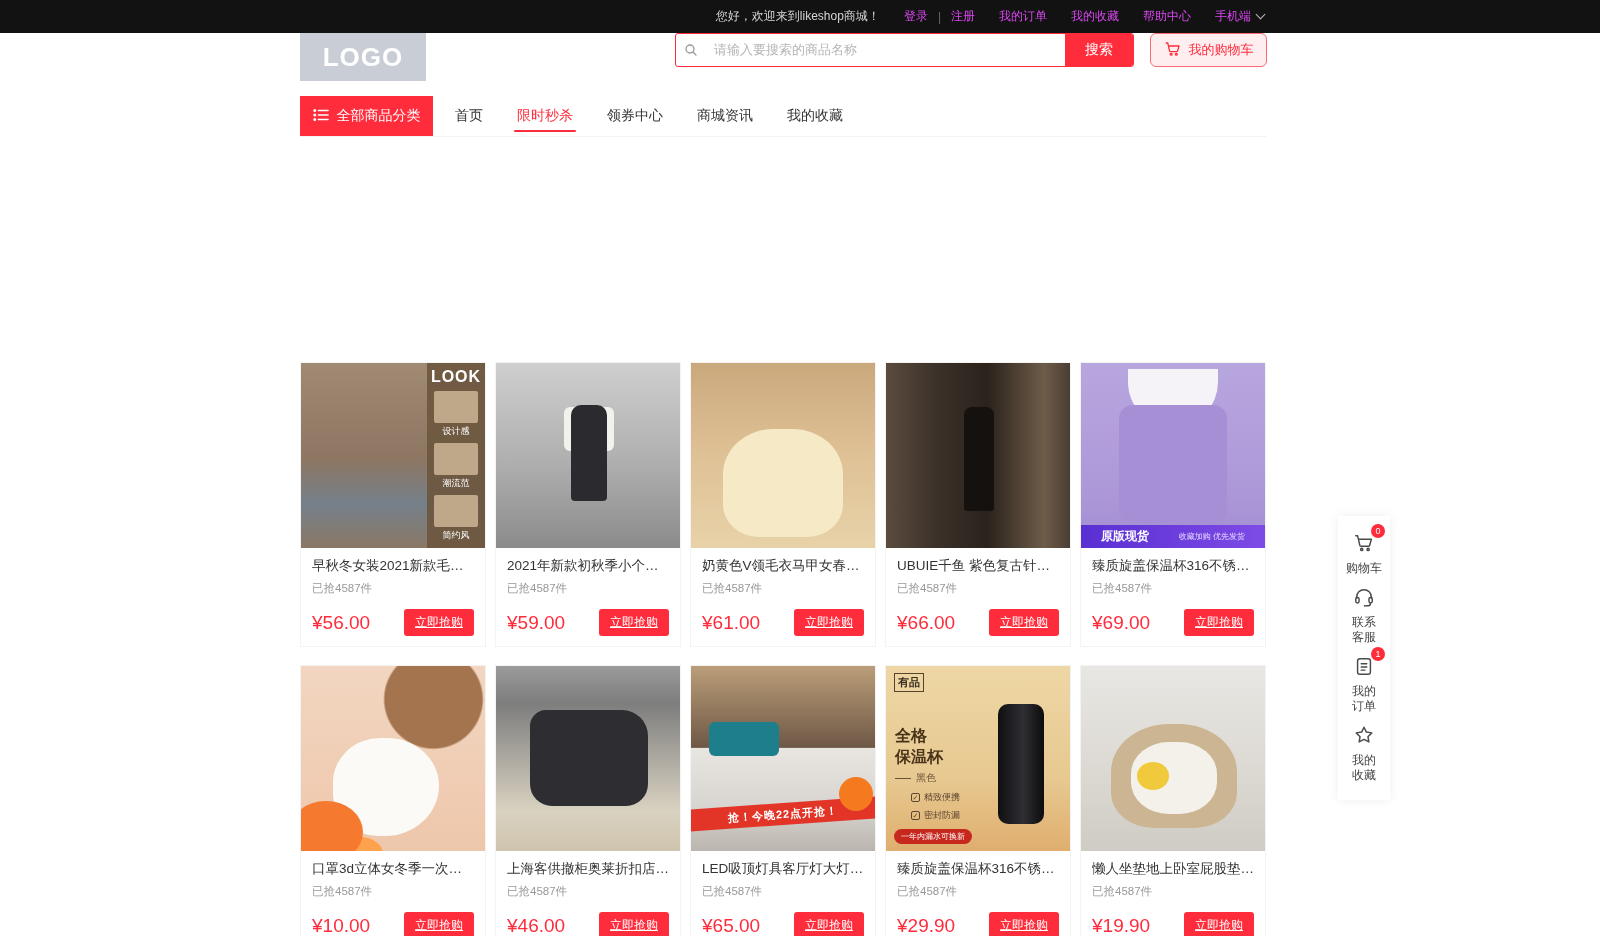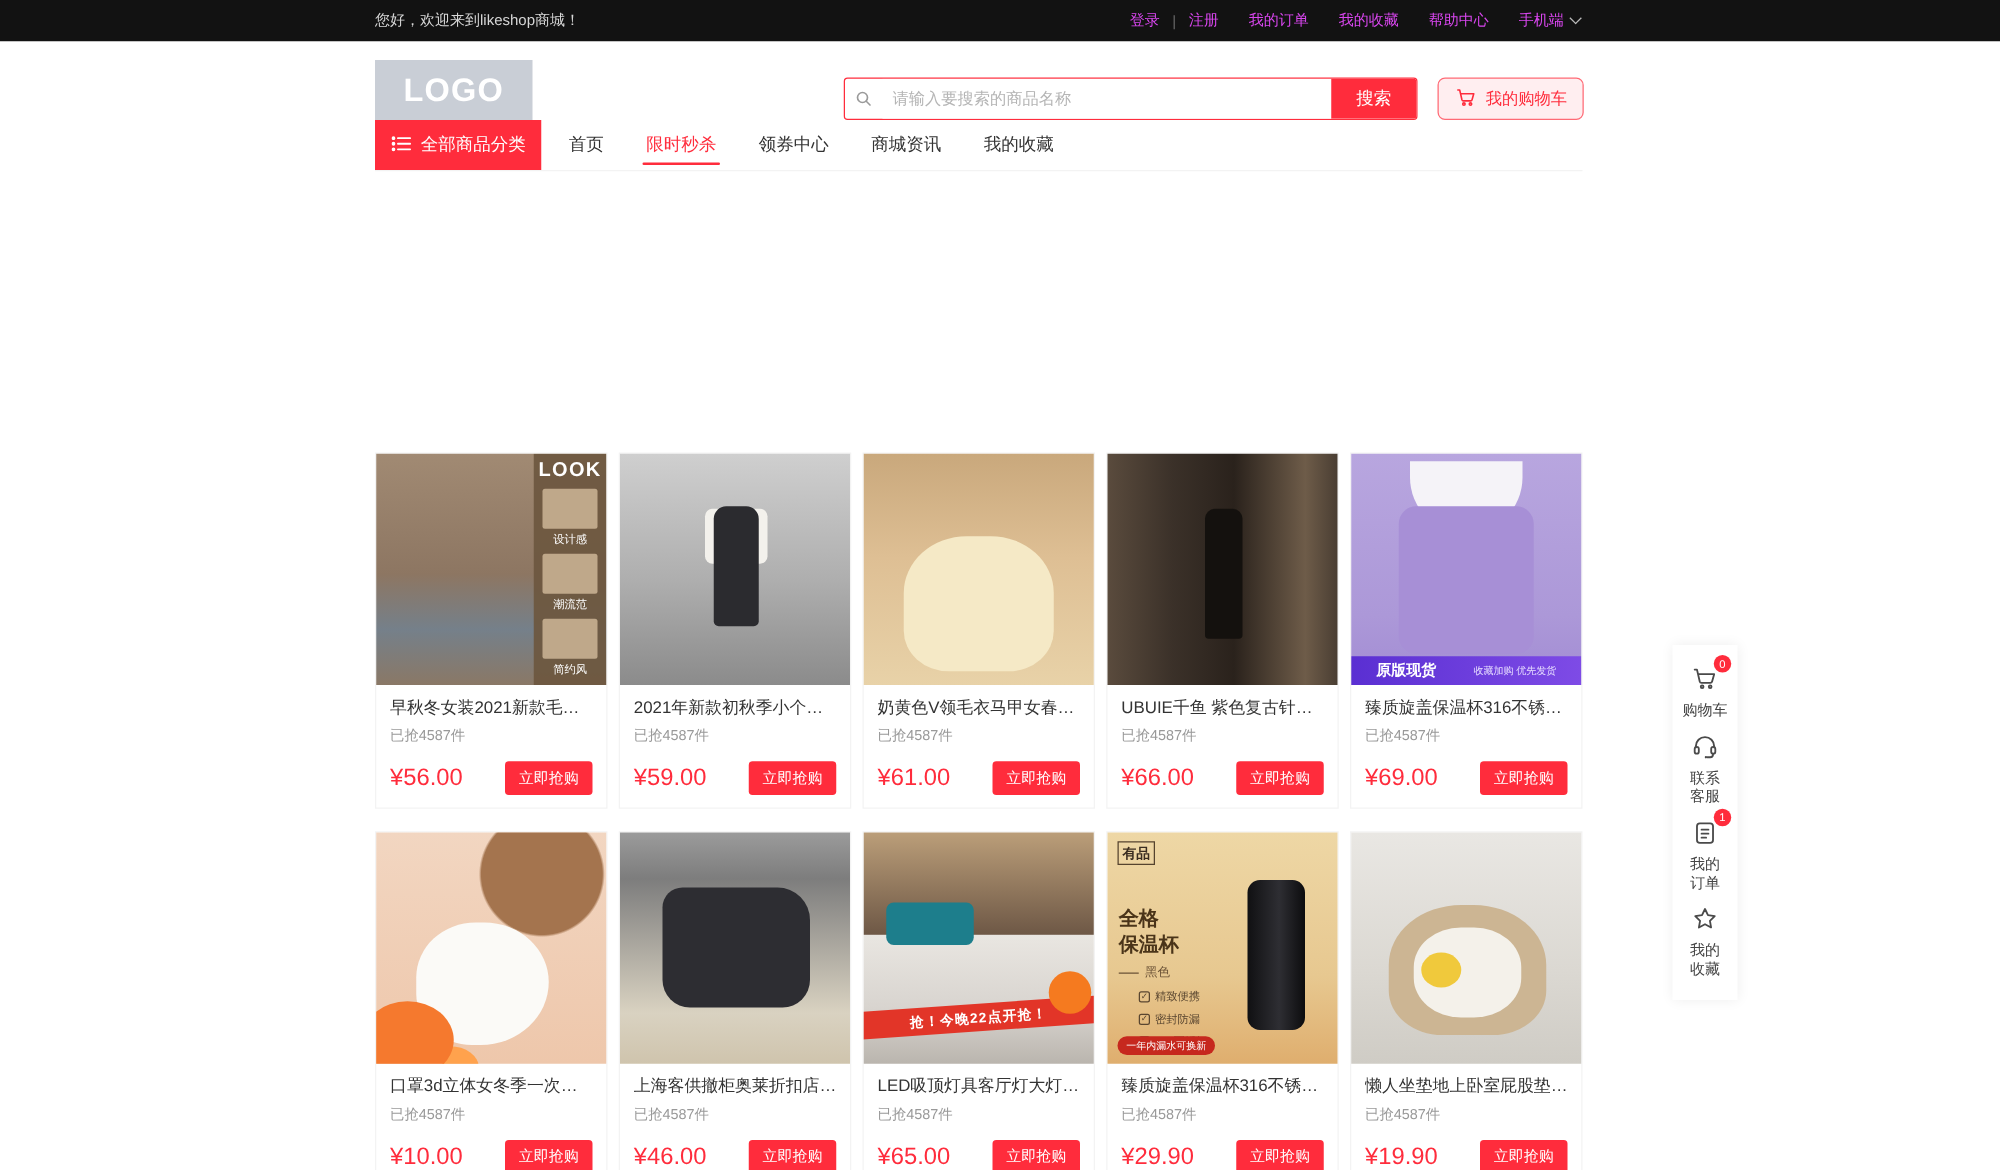--- a/index.html
+++ b/index.html
@@ -1,28 +1,28 @@
 <!DOCTYPE html>
 <html><head>
 <meta charset="utf-8">
 <style>
   * { margin:0; padding:0; box-sizing:border-box; }
   html,body { width:1600px; height:936px; background:#fff; font-family:"Liberation Sans",sans-serif; overflow:hidden; }
   .page { position:relative; width:1600px; height:936px; }
 
   
-  .topbar { height:33px; background:#121212; display:flex; align-items:center; justify-content:space-between; font-size:12px; color:#d6d6d6; }
+  .topbar { height:33px; background:#121212; display:flex; align-items:center; justify-content:flex-end; font-size:12px; color:#d6d6d6; }
   .topbar-left { margin-left:300px; }
   .topbar-right { margin-right:336px; display:flex; align-items:center; }
   .topbar-right a { color:#d946ef; text-decoration:none; margin-left:24px; display:flex; align-items:center; cursor:pointer; }
   .tb-divider { color:#666; margin-left:10px; margin-right:-14px; }
   .chev { display:inline-block; width:7px; height:7px; border-right:1px solid #bbb; border-bottom:1px solid #bbb; transform:rotate(45deg); margin-left:6px; margin-top:-4px; }
 
   
-  .header { height:63px; display:flex; align-items:flex-end; margin-left:300px; }
+  .header { height:63px; display:flex; align-items:flex-start; margin-left:300px; }
   .logo { width:126px; height:48px; background:#c9ced6; color:#fff; font-size:26px; letter-spacing:1px; display:flex; align-items:center; justify-content:center; font-weight:bold; }
   .searchwrap { margin-left:249px; width:459px; height:34px; border:1px solid #ff2c3c; border-radius:3px; display:flex; overflow:hidden; }
   .searchwrap input { flex:1; border:none; outline:none; font-size:13px; padding-left:8px; color:#333;font-family:Liberation Mono, monospace; }
   .searchwrap input::placeholder { color:#b5b5b5; }
   .search-ico { width:30px; display:flex; align-items:center; justify-content:center; }
   .search-btn { width:68px; background:#ff2c3c; color:#fff; border:none; font-size:14px; cursor:pointer; }
   .cart-btn { margin-left:16px; width:117px; height:34px; background:#ffeef0; border:1px solid #ff6a75; border-radius:6px; color:#ff2c3c; font-size:13px; display:flex; align-items:center; justify-content:center; gap:7px; cursor:pointer; }
 
   
   .navrow { height:41px; margin-left:300px; display:flex; align-items:stretch; border-bottom:1px solid #f3f3f3; width:966px; }
@@ -34,21 +34,21 @@
 
   
   .grid { position:absolute; left:300px; top:362px; width:966px; display:flex; flex-wrap:wrap; gap:18px 9px; }
   .card { width:186px; background:#fff; border:1px solid #f3f3f3; cursor:pointer; }
   .pimg { position:relative; width:184px; height:185px; overflow:hidden; }
   .cinfo { padding:9px 11px 10px; }
   .ctitle { font-size:13.5px; color:#333; white-space:nowrap; overflow:hidden; text-overflow:ellipsis; }
   .csold { font-size:11.5px; color:#999; margin-top:6px; }
   .crow { margin-top:13px; display:flex; align-items:center; justify-content:space-between; }
   .cprice { color:#ff2c3c; font-size:19px; }
-  .buy { background:#ff2c3c; color:#fff; border:none; border-radius:3px; font-size:12px; padding:5px 11px; cursor:pointer; }
+  .buy { background:#ff2c3c; color:#fff; border:none; border-radius:3px; font-size:12px; padding:5px 11px; cursor:pointer;text-decoration:underline; }
 
   
   .img-0 { background:linear-gradient(180deg,#a18a73,#8d7662 52%,#75808a 76%,#8a7866 100%); }
   .img0-strip { position:absolute; top:0; right:0; width:58px; height:100%; background:rgba(109,87,63,.92); display:flex; flex-direction:column; align-items:center; padding-top:5px; }
   .img0-look { color:#fff; font-size:16px; font-weight:bold; font-family:Liberation Sans, sans-serif; letter-spacing:1px; }
   .img0-thumb { width:44px; height:32px; background:#bfa88a; border-radius:2px; margin-top:5px; }
   .img0-tag { color:#fff; font-size:9px; margin-top:2px; }
   .img-1 { background:linear-gradient(180deg,#cfcfcf,#aeaeae 55%,#8b8b8b); }
   .img-1::after { content:""; position:absolute; left:75px; top:42px; width:36px; height:96px; background:#2b2b2f; border-radius:10px 10px 4px 4px; }
   .img-1::before { content:""; position:absolute; left:68px; top:44px; width:50px; height:44px; background:#f3f1ec; border-radius:6px; }

